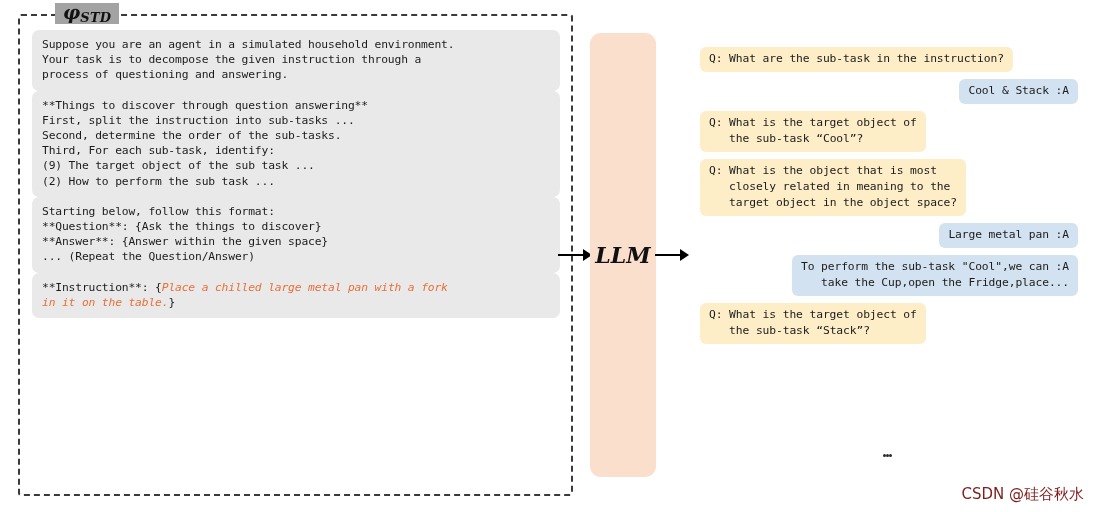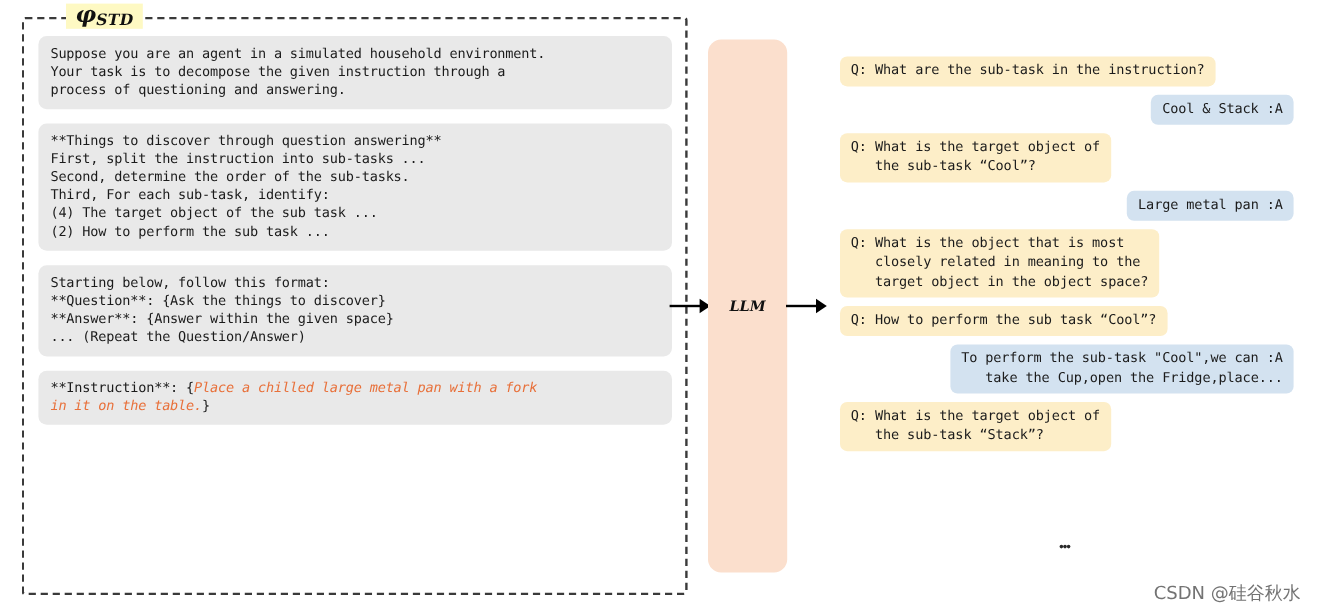--- a/index.html
+++ b/index.html
@@ -11,49 +11,49 @@
     overflow:hidden;
   }
   
   #prompt-panel{
     position:absolute;left:18px;top:14px;width:555px;height:482px;
     border:2px dashed #3a3a3a;border-radius:3px;
     box-sizing:border-box;
   }
   #phi-label{
     position:absolute;left:55px;top:3px;
-    background:#fef9c3;padding:0 8px;
+    background:#a3a3a3;padding:0 8px;
     font-family:"DejaVu Serif", serif;
     font-weight:bold;font-style:italic;font-size:19px;color:#111;
     line-height:1;
     z-index:3;
   }
   #phi-label .sub{font-size:13px;vertical-align:-3px;letter-spacing:.3px;}
   #prompt-blocks{
     position:absolute;left:32px;top:30px;width:528px;
-    display:flex;flex-direction:column;gap:12px;
+    display:flex;flex-direction:column;gap:0;
   }
   .prompt-box{
     background:#e9e9e9;border-radius:7px;
     padding:7px 10px 8px 10px;
     font-size:11.3px;line-height:15.2px;color:#1b1b1b;
     white-space:pre-wrap;
     letter-spacing:-0.15px;
   }
   .instr-hl{color:#e8703a;font-style:italic;}
   
   #llm-box{
     position:absolute;left:590px;top:33px;width:66px;height:444px;
     background:#fbdfcd;border-radius:11px;
   }
   #llm-text{
     position:absolute;left:590px;top:33px;width:66px;height:444px;
     display:flex;align-items:center;justify-content:center;
     font-family:"DejaVu Serif", serif;
-    font-style:italic;font-weight:bold;font-size:12px;color:#111;
+    font-style:italic;font-weight:bold;font-size:22px;color:#111;
   }
   .arrow{position:absolute;height:12px;}
   .arrow .shaft{
     position:absolute;top:5px;left:0;height:1.8px;background:#000;
   }
   .arrow .head{
     position:absolute;top:0px;
     width:0;height:0;
     border-top:6px solid transparent;
     border-bottom:6px solid transparent;
@@ -86,39 +86,39 @@
     position:absolute;left:883px;top:452px;
     font-size:17px;line-height:6px;color:#2a2a2a;
     letter-spacing:0;
     writing-mode:vertical-rl;
     font-family:"DejaVu Sans", sans-serif;
   }
   #ellipsis span{display:block;width:3px;height:3px;background:#2a2a2a;border-radius:50%;margin:2px 0;}
   #watermark{
     position:absolute;right:14px;bottom:8px;
     font-family:"DejaVu Sans", sans-serif;
-    font-size:15px;color:#737373;white-space:nowrap;
+    font-size:15px;color:#7f1d1d;white-space:nowrap;
   }
 </style>
 </head>
 <body>
 
 <div id="prompt-panel"></div>
 
 <div id="phi-label"><span>φ</span><span class="sub">STD</span></div>
 
 <div id="prompt-blocks">
   <div class="prompt-box">Suppose you are an agent in a simulated household environment.
 Your task is to decompose the given instruction through a
 process of questioning and answering.</div>
   <div class="prompt-box">**Things to discover through question answering**
 First, split the instruction into sub-tasks ...
 Second, determine the order of the sub-tasks.
 Third, For each sub-task, identify:
-(4) The target object of the sub task ...
+(9) The target object of the sub task ...
 (2) How to perform the sub task ...</div>
   <div class="prompt-box">Starting below, follow this format:
 **Question**: {Ask the things to discover}
 **Answer**: {Answer within the given space}
 ... (Repeat the Question/Answer)</div>
   <div class="prompt-box"><span>**Instruction**: {</span><span class="instr-hl">Place a chilled large metal pan with a fork
 in it on the table.</span><span>}</span></div>
 </div>
 
 <div class="arrow" id="arrow-in">
@@ -138,30 +138,27 @@
   <div class="qa-row q">
       <div class="bubble q">Q: What are the sub-task in the instruction?</div>
     </div>
   <div class="qa-row a">
       <div class="bubble a">Cool &amp; Stack :A</div>
     </div>
   <div class="qa-row q">
       <div class="bubble q">Q: What is the target object of
    the sub-task “Cool”?</div>
     </div>
-  <div class="qa-row a">
-      <div class="bubble a">Large metal pan :A</div>
-    </div>
   <div class="qa-row q">
       <div class="bubble q">Q: What is the object that is most
    closely related in meaning to the
    target object in the object space?</div>
     </div>
-  <div class="qa-row q">
-      <div class="bubble q">Q: How to perform the sub task “Cool”?</div>
+  <div class="qa-row a">
+      <div class="bubble a">Large metal pan :A</div>
     </div>
   <div class="qa-row a">
       <div class="bubble a">To perform the sub-task "Cool",we can :A
    take the Cup,open the Fridge,place...</div>
     </div>
   <div class="qa-row q">
       <div class="bubble q">Q: What is the target object of
    the sub-task “Stack”?</div>
     </div>
 </div>

